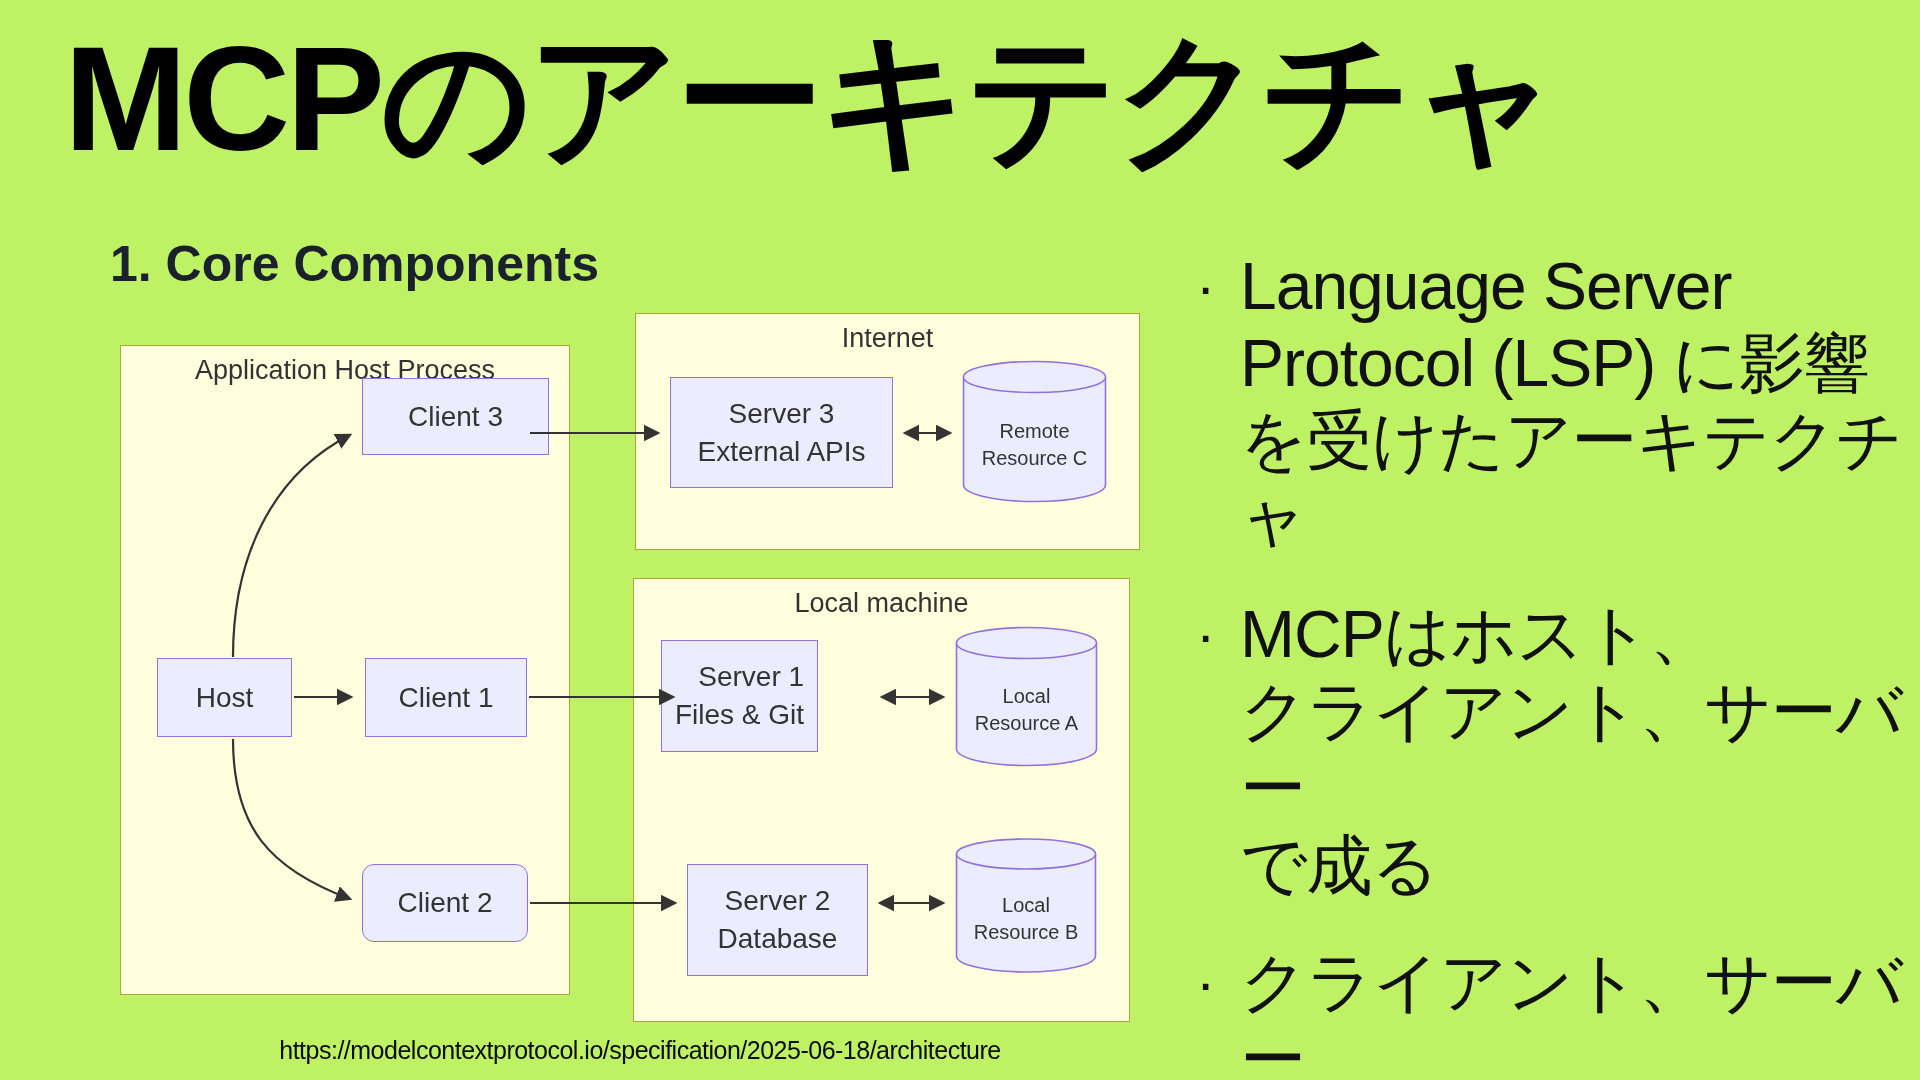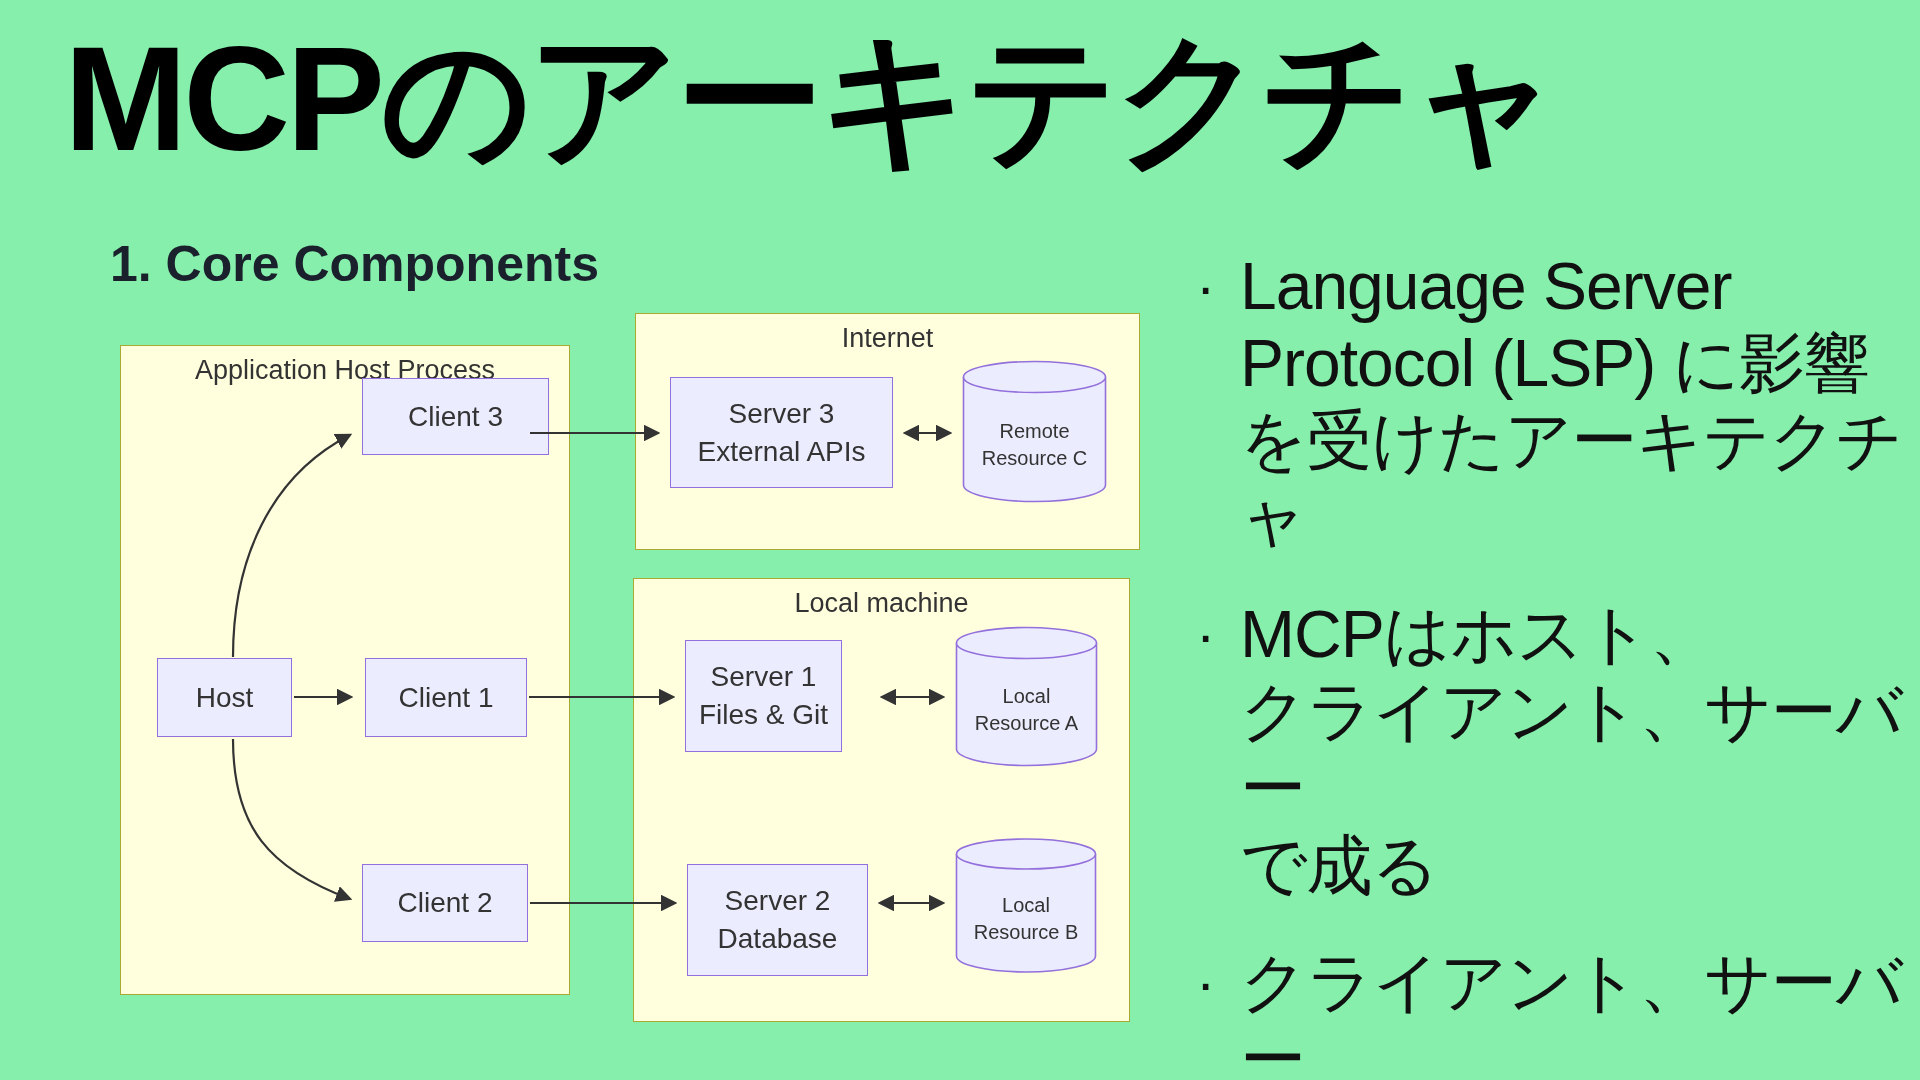--- a/index.html
+++ b/index.html
@@ -1,18 +1,18 @@
 <!DOCTYPE html>
 <html><head>
 <meta charset="utf-8">
 <style>
   * { margin:0; padding:0; box-sizing:border-box; }
   html,body { background:#fff; }
   body { font-family:"Liberation Sans","DejaVu Sans",sans-serif; color:#000; }
-  .slide { position:relative; width:1920px; height:1080px; background:#86efac; overflow:hidden; }
+  .slide { position:relative; width:1920px; height:1080px; background:#bef264; overflow:hidden; }
 
   .title {
     position:absolute; left:64px; top:16px;
     font-size:148px; font-weight:900; letter-spacing:-4px;
     line-height:1.12; color:#000; white-space:nowrap;
   }
   .section-heading {
     position:absolute; left:110px; top:235px;
     font-size:50px; font-weight:700; color:#1a202c;
   }
@@ -72,25 +72,25 @@
   </div>
   <div class="group" style="left:635px; top:313px; width:505px; height:237px;">
     <div class="group-label">Internet</div>
   </div>
   <div class="group" style="left:633px; top:578px; width:497px; height:444px;">
     <div class="group-label">Local machine</div>
   </div>
 
   <div class="node" style="left:157px; top:658px; width:135px; height:79px;">Host</div>
   <div class="node" style="left:365px; top:658px; width:162px; height:79px;">Client 1</div>
-  <div class="node" style="left:362px; top:864px; width:166px; height:78px;">Client 2</div>
+  <div class="node" style="left:362px; top:864px; width:166px; height:78px;border-radius:12px;">Client 2</div>
   <div class="node" style="left:362px; top:378px; width:187px; height:77px;">Client 3</div>
   <div class="node" style="left:670px; top:377px; width:223px; height:111px;">Server 3
 External APIs</div>
-  <div class="node" style="left:685px; top:640px; width:157px; height:112px;">Server 1
+  <div class="node" style="left:661px; top:640px; width:157px; height:112px;text-align:right;">Server 1
 Files &amp; Git</div>
   <div class="node" style="left:687px; top:848px; width:181px; height:112px;margin-top:16px;">Server 2
 Database</div>
 
   <div class="cylinder" style="left:962px; top:360px; width:145px; height:143px;">
     <svg width="145" height="143" viewBox="0 0 145 143">
       <path d="M1.5,17 L1.5,125 A71,16.5 0 0 0 143.5,125 L143.5,17" fill="#ECECFF" stroke="#9370DB" stroke-width="1.6"></path>
       <ellipse cx="72.5" cy="17" rx="71" ry="15.5" fill="#ECECFF" stroke="#9370DB" stroke-width="1.6"></ellipse>
     </svg>
     <div class="cyl-label">Remote
@@ -125,20 +125,21 @@
       <path d="M233,739 C233,828 270,869 350,899" marker-end="url(#arr)"></path>
       <path d="M530,433 L658,433" marker-end="url(#arr)"></path>
       <path d="M529,697 L673,697" marker-end="url(#arr)"></path>
       <path d="M530,903 L675,903" marker-end="url(#arr)"></path>
       <path d="M905,433 L950,433" marker-start="url(#arr)" marker-end="url(#arr)"></path>
       <path d="M882,697 L943,697" marker-start="url(#arr)" marker-end="url(#arr)"></path>
       <path d="M880,903 L943,903" marker-start="url(#arr)" marker-end="url(#arr)"></path>
     </g>
   </svg>
 
+  <div class="source-url">https://modelcontextprotocol.io/specification/2025-06-18/architecture</div>
 
   <div class="bullets">
     <div class="bullet-item">
       <span class="bullet-dot">·</span>
       <span class="bullet-text">Language Server
 Protocol (LSP) に影響
 を受けたアーキテクチャ</span>
     </div>
     <div class="bullet-item">
       <span class="bullet-dot">·</span>

